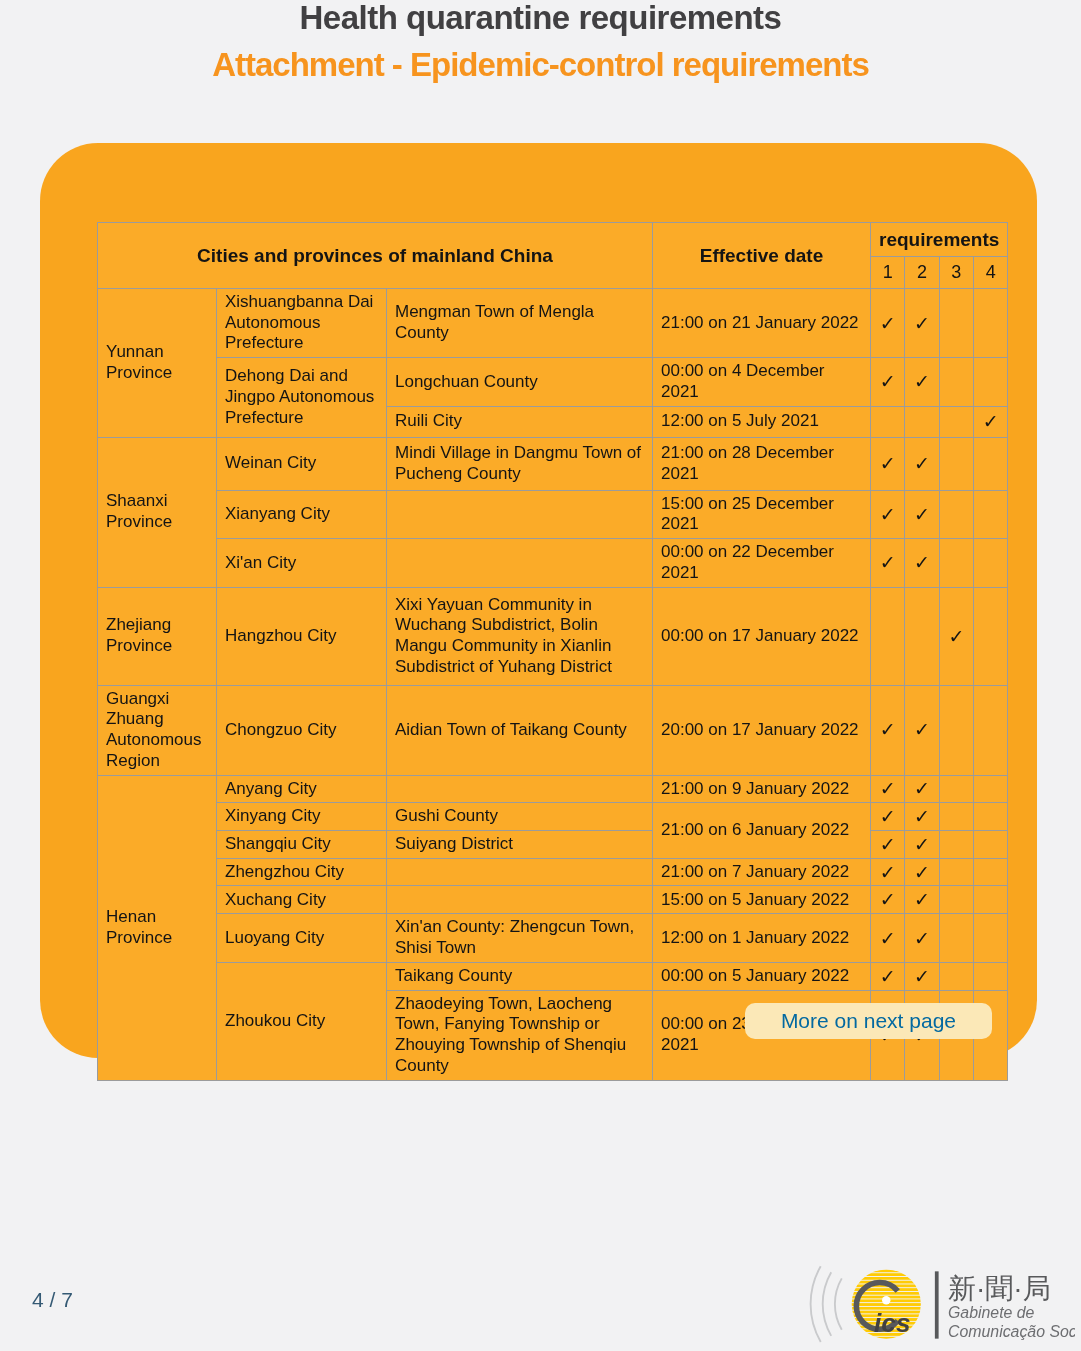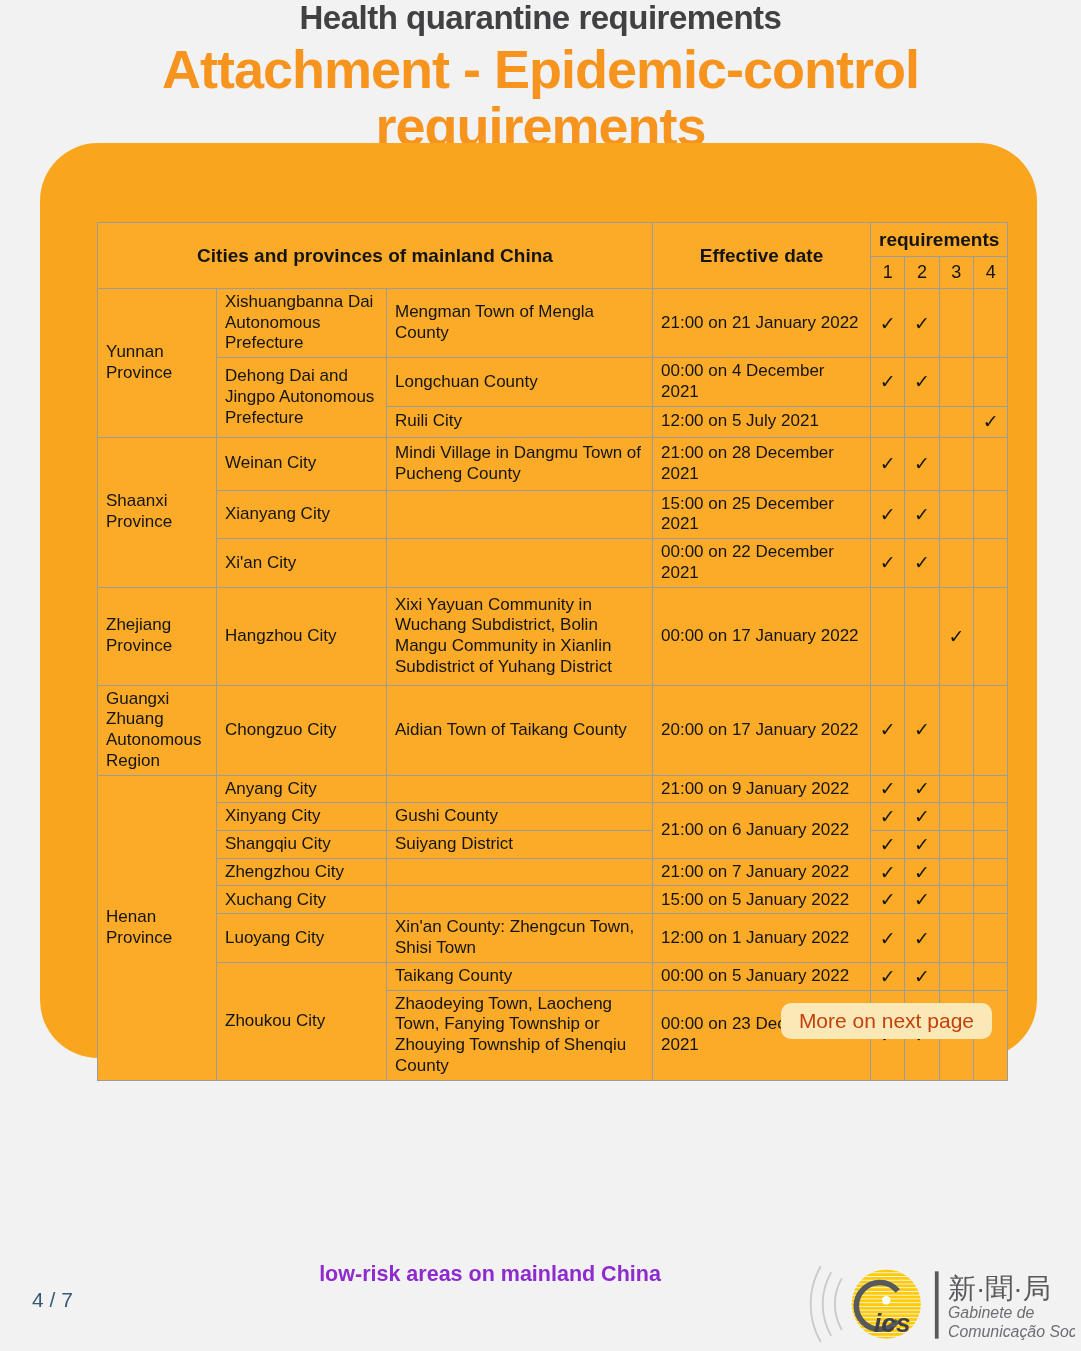--- a/index.html
+++ b/index.html
@@ -8,22 +8,22 @@
     background:#F2F2F3;
     font-family:"Liberation Sans", sans-serif;
   }
   
   .page-header { text-align:center; padding-top:0; }
   .title-line {
     font-size:33px; font-weight:bold; color:#414042;
     line-height:1.12; letter-spacing:-0.5px;
   }
   .subtitle {
-    font-size:54px; font-weight:bold; color:#F7941E;
-    line-height:1.05; margin-top:4px; letter-spacing:-1px;
+    font-size:33px; font-weight:bold; color:#F7941E;
+    line-height:1.05; margin-top:11px; letter-spacing:-1px;
   }
   
   .panel {
     position:absolute; left:40px; top:143px;
     width:997px; height:915px;
     background:#F9A51E; border-radius:58px;
   }
   
   table.req-table {
     position:absolute; left:57px; top:79px;
@@ -39,22 +39,22 @@
     line-height:1.22;
     word-wrap:break-word;
   }
   .req-table th { font-weight:bold; text-align:center; font-size:19px; }
   .req-table th.req-num { font-weight:normal; font-size:18px; }
   .req-table td.prov, .req-table td.city, .req-table td.loc, .req-table td.date { text-align:left; }
   .req-table td.chk { text-align:center; font-size:19px; padding:0; }
   
   .more-btn {
     position:absolute; top:860px; right:45px;
-    background:#FBE8B7; color:#c2410c;
-    font-size:21px; padding:6px 18px;
+    background:#FBE8B7; color:#0369a1;
+    font-size:21px; padding:6px 36px;
     border-radius:10px; border:none; cursor:pointer;
     font-family:"Liberation Sans", sans-serif;
   }
   
   .page-number {
     position:absolute; left:32px; top:1288px;
     font-size:21px; color:#355A74;text-align:center;
   }
   .updated {
     position:absolute; left:22px; top:1380px;
@@ -249,21 +249,20 @@
       </tr>
     </tbody>
   </table>
 
   <button class="more-btn">More on next page</button>
 </div>
 
 <div class="page-number">4 / 7</div>
 <div class="updated">Updated as of 17:00 on 25 January 2022</div>
 <div class="exemption-note">
-  <div>low-risk areas on mainland China</div>
 </div>
 
 <div class="gcs-logo">
   <svg width="284" height="86" viewBox="0 0 300 92">
     <defs>
       <pattern id="stripes" width="4" height="4" patternUnits="userSpaceOnUse">
         <rect width="4" height="4" fill="#FFCB05"></rect>
         <line x1="0" y1="3.5" x2="4" y2="3.5" stroke="#F2F2F3" stroke-width="1"></line>
       </pattern>
     </defs>

